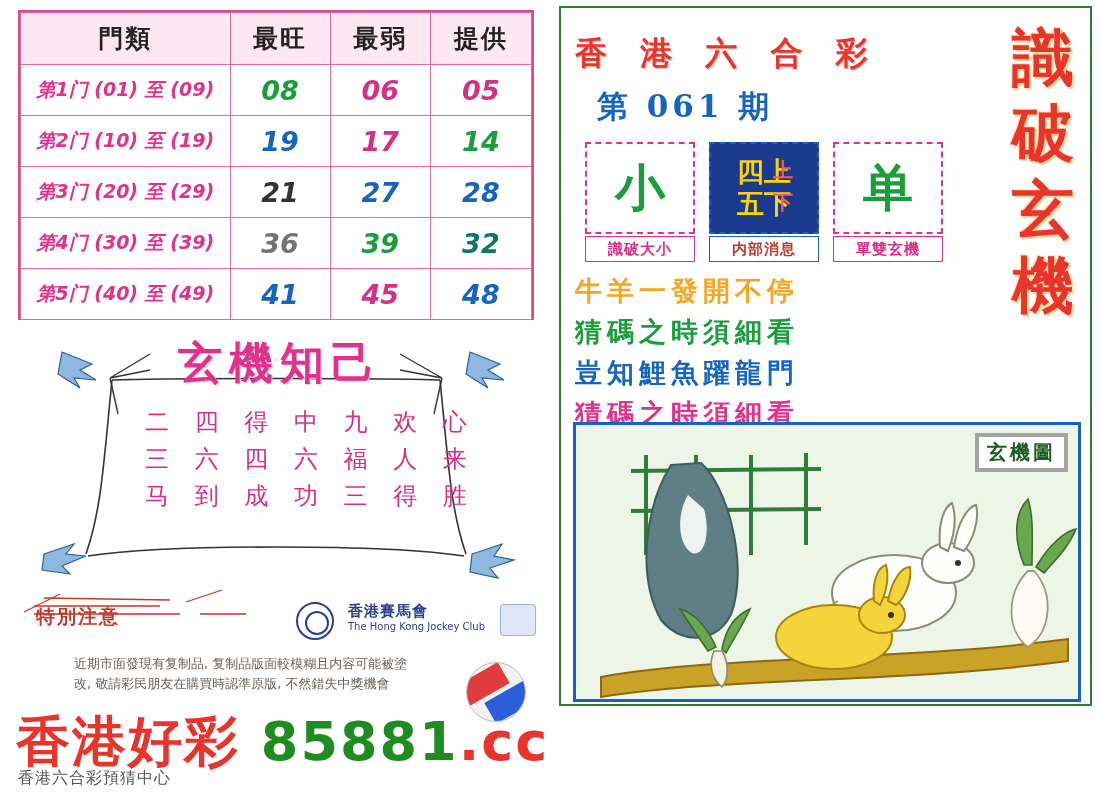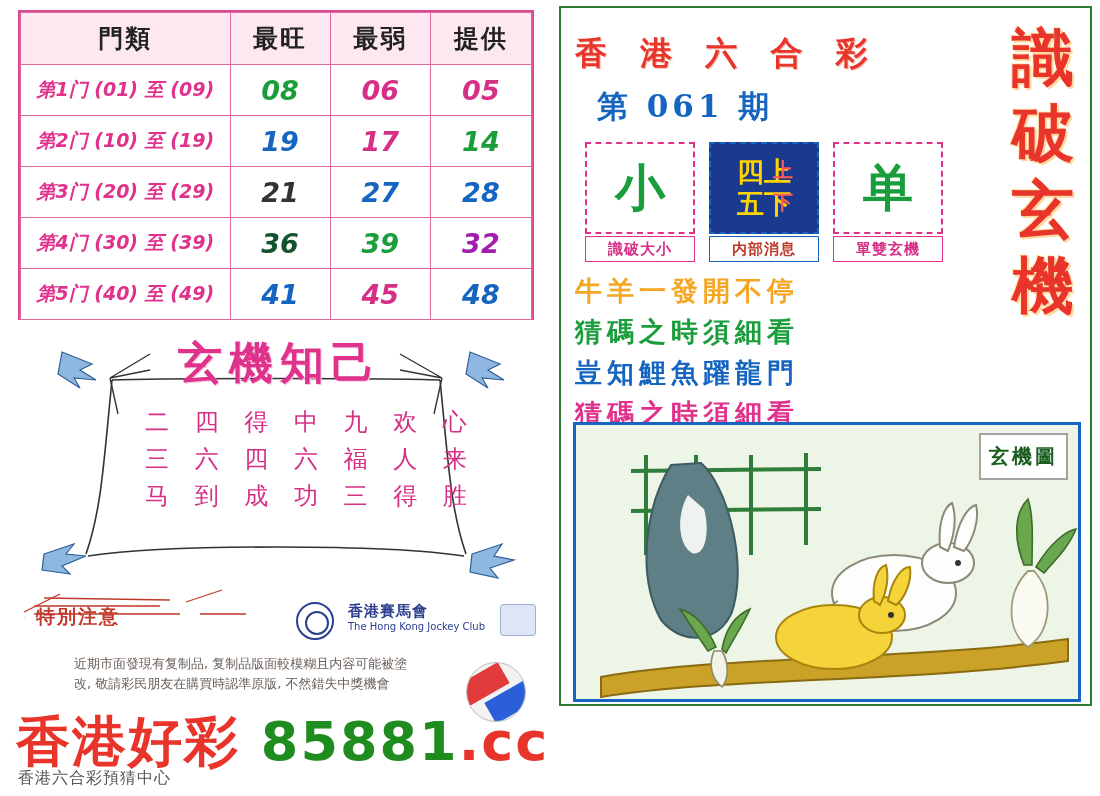--- a/index.html
+++ b/index.html
@@ -231,22 +231,22 @@
 
   
   #pic-frame {
     position:absolute; left:12px; top:414px; width:508px; height:280px;
     border:3px solid #1565c0;
     background:#eaf3e4;
     overflow:hidden;
   }
   #pic-label {
     position:absolute; right:10px; top:8px;
-    border:2px solid #a3a3a3; background:#fff;
-    padding:8px 8px;
+    border:4px solid #a3a3a3; background:#fff;
+    padding:2px 8px;
     font-family:"DejaVu Serif", serif;
     font-size:20px; font-weight:bold; color:#1b5e20;
     letter-spacing:3px;
     z-index:5;
   }
 
   
   #watermark {
     position:absolute; left:16px; top:706px; width:1070px; height:60px;
     font-family:"DejaVu Sans", sans-serif;
@@ -297,23 +297,23 @@
             <td class="num" style="color: rgb(26, 158, 60);">14</td>
           </tr>
           <tr>
             <td class="lbl">第3门 (20) 至 (29)</td>
             <td class="num" style="color: rgb(51, 51, 51);">21</td>
             <td class="num" style="color: rgb(21, 101, 192);">27</td>
             <td class="num" style="color: rgb(21, 101, 192);">28</td>
           </tr>
           <tr>
             <td class="lbl">第4门 (30) 至 (39)</td>
-            <td class="num" style="color: #14532d;">36</td>
+            <td class="num" style="color: #737373;">36</td>
             <td class="num" style="color: rgb(26, 158, 60);">39</td>
-            <td class="num" style="color: #a21caf;">32</td>
+            <td class="num" style="color: #0f766e;">32</td>
           </tr>
           <tr>
             <td class="lbl">第5门 (40) 至 (49)</td>
             <td class="num" style="color: rgb(21, 101, 192);">41</td>
             <td class="num" style="color: rgb(214, 47, 134);">45</td>
             <td class="num" style="color: rgb(21, 101, 192);">48</td>
           </tr>
         </tbody>
     </table>
   </div>

